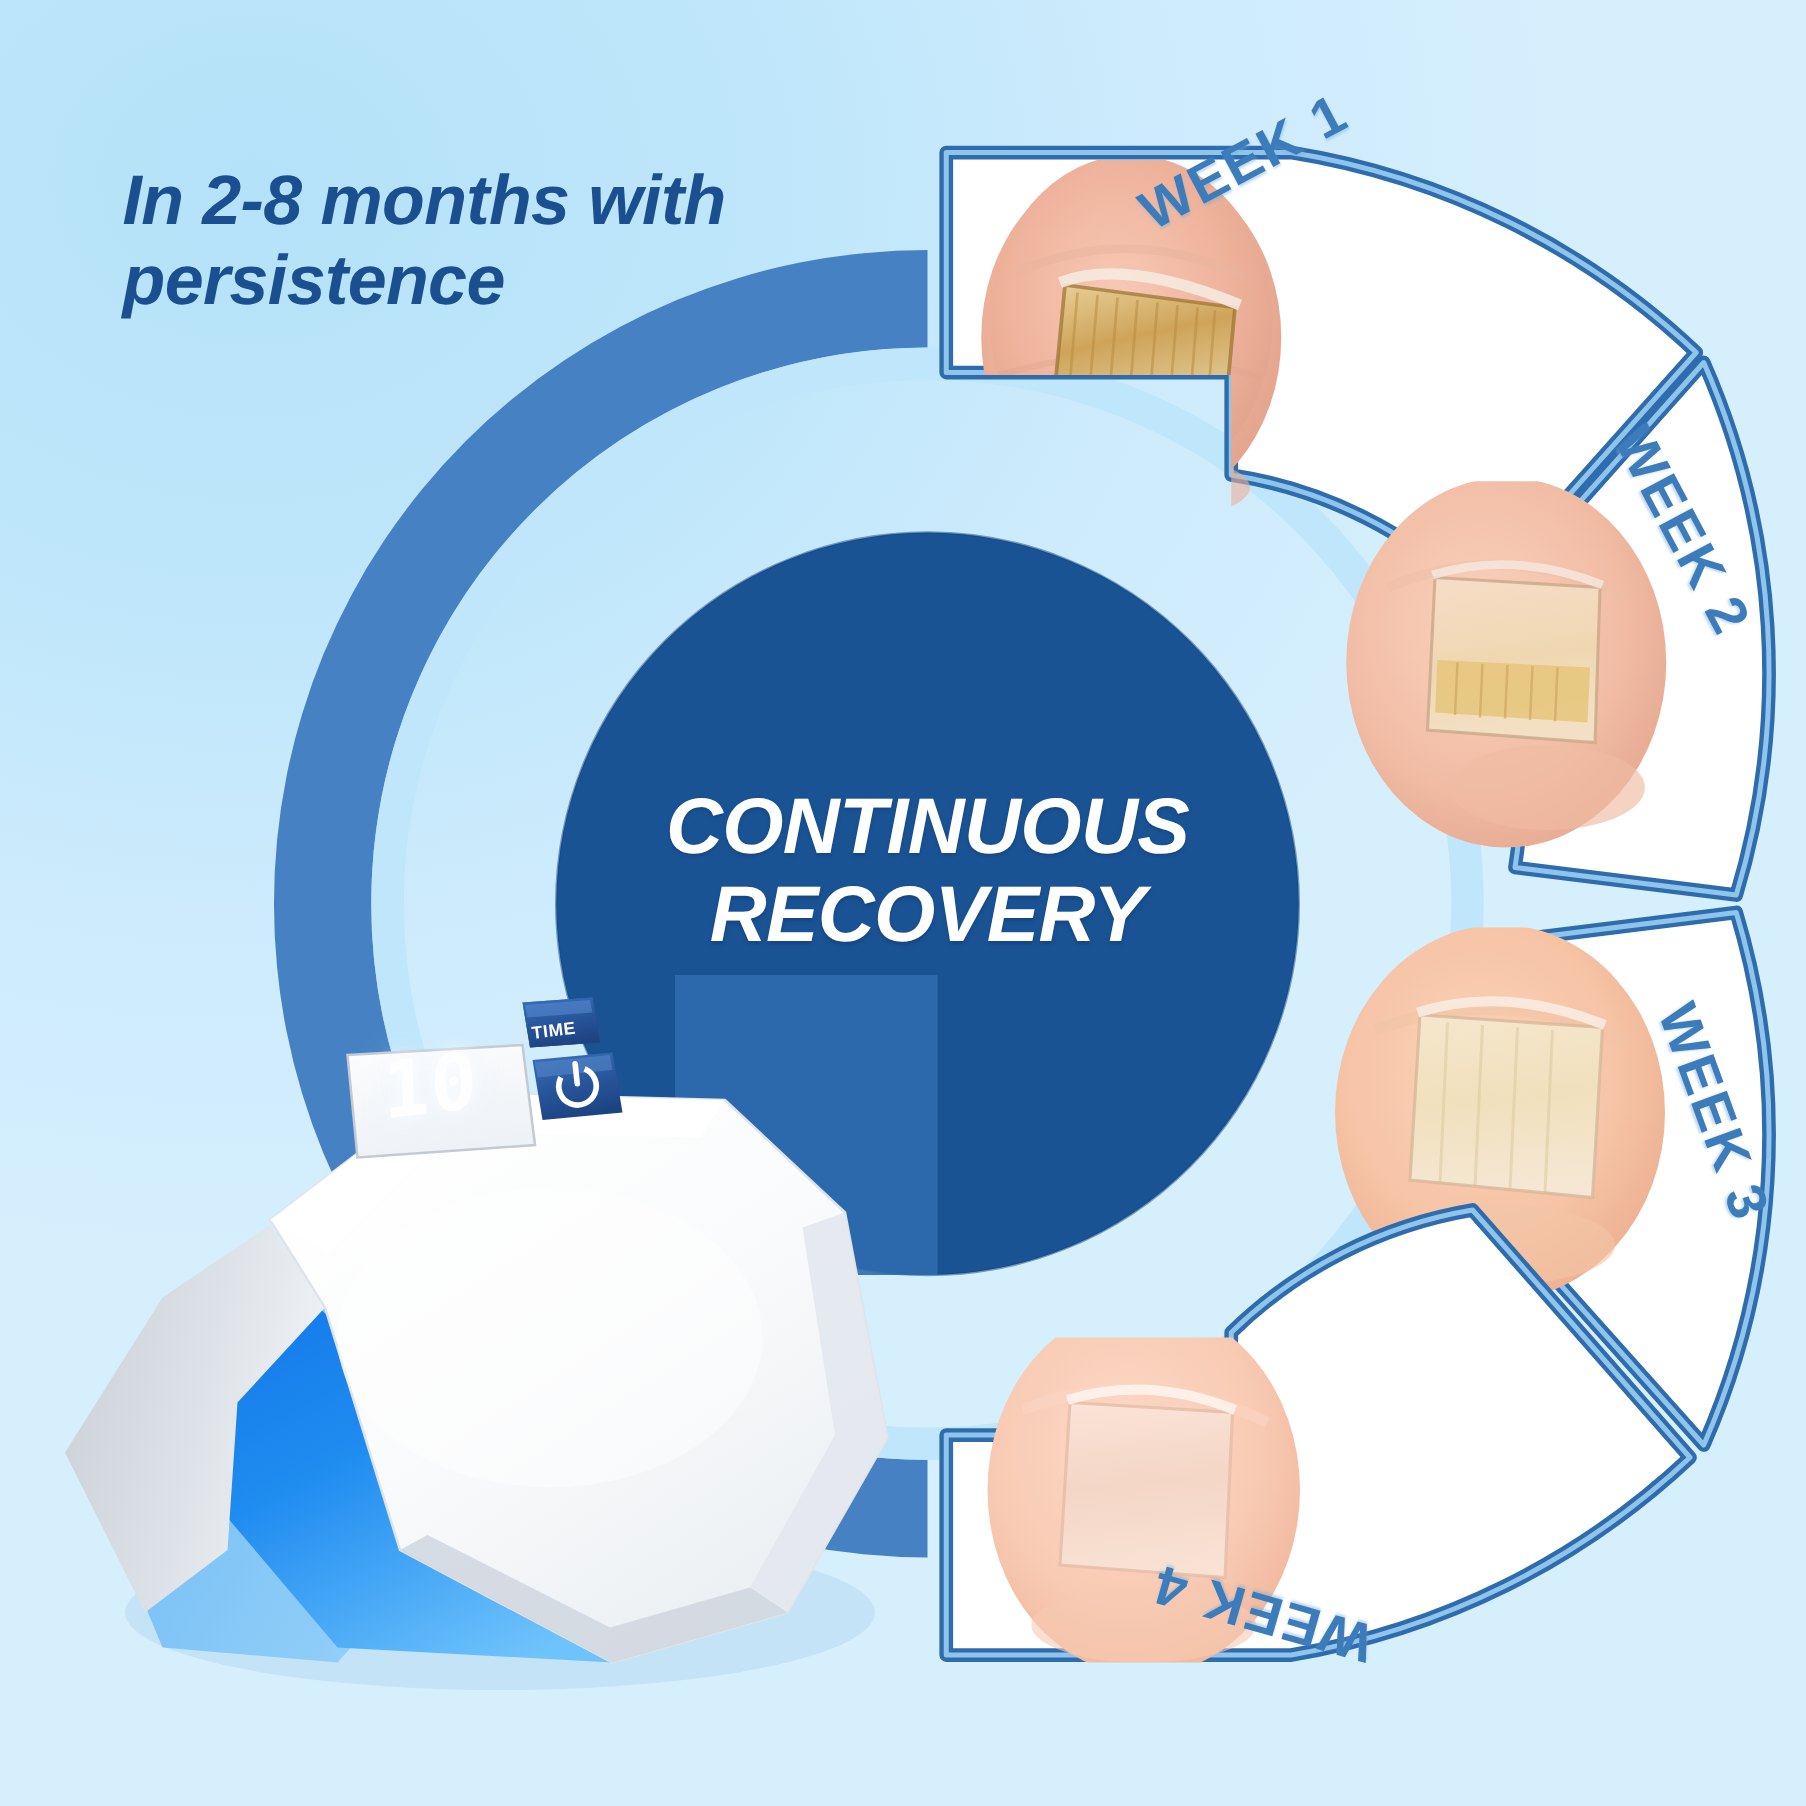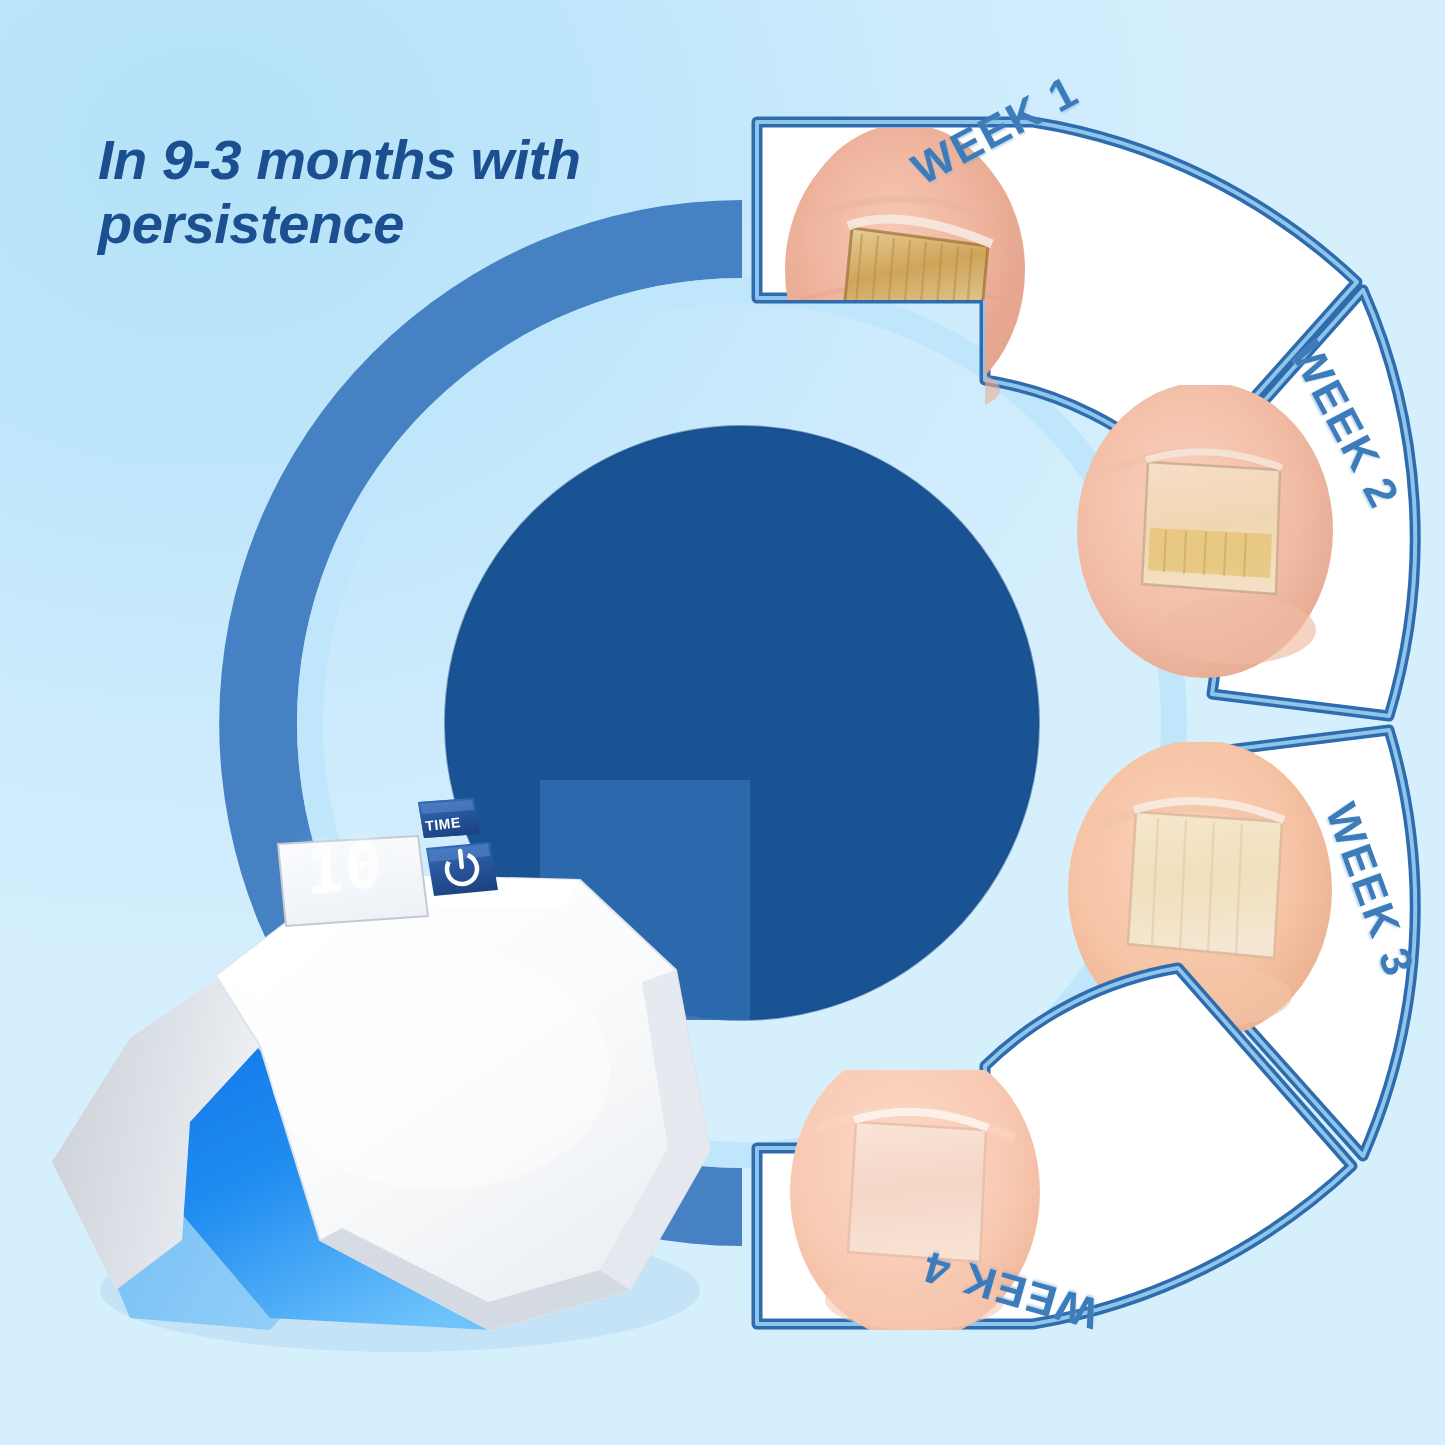--- a/index.html
+++ b/index.html
@@ -325,23 +325,25 @@
         <ellipse cx="915" cy="1300" rx="90" ry="30" fill="#f7c9b2" opacity="0.6"></ellipse>
       </g>
     </g>
 
     <g>
       <circle cx="742" cy="723" r="297" fill="#1a5394"></circle>
       <circle cx="742" cy="723" r="297" fill="none" stroke="#14467f" stroke-width="2" opacity="0.5"></circle>
     </g>
   </svg>
 
-  <div id="headline">In 9-3 months with
+  <div id="headline">In 2-8 months with
 persistence</div>
 
+  <div id="center-label">CONTINUOUS
+RECOVERY</div>
 
   <div class="week-label" id="week-label-1">WEEK 1</div>
   <div class="week-label" id="week-label-2">WEEK 2</div>
   <div class="week-label" id="week-label-3">WEEK 3</div>
   <div class="week-label" id="week-label-4">WEEK 4</div>
 
   <div id="device-wrap">
     <svg viewBox="0 0 760 600" width="760" height="600">
       <defs>
         <linearGradient id="devTop" x1="0.15" y1="0" x2="0.85" y2="1">

